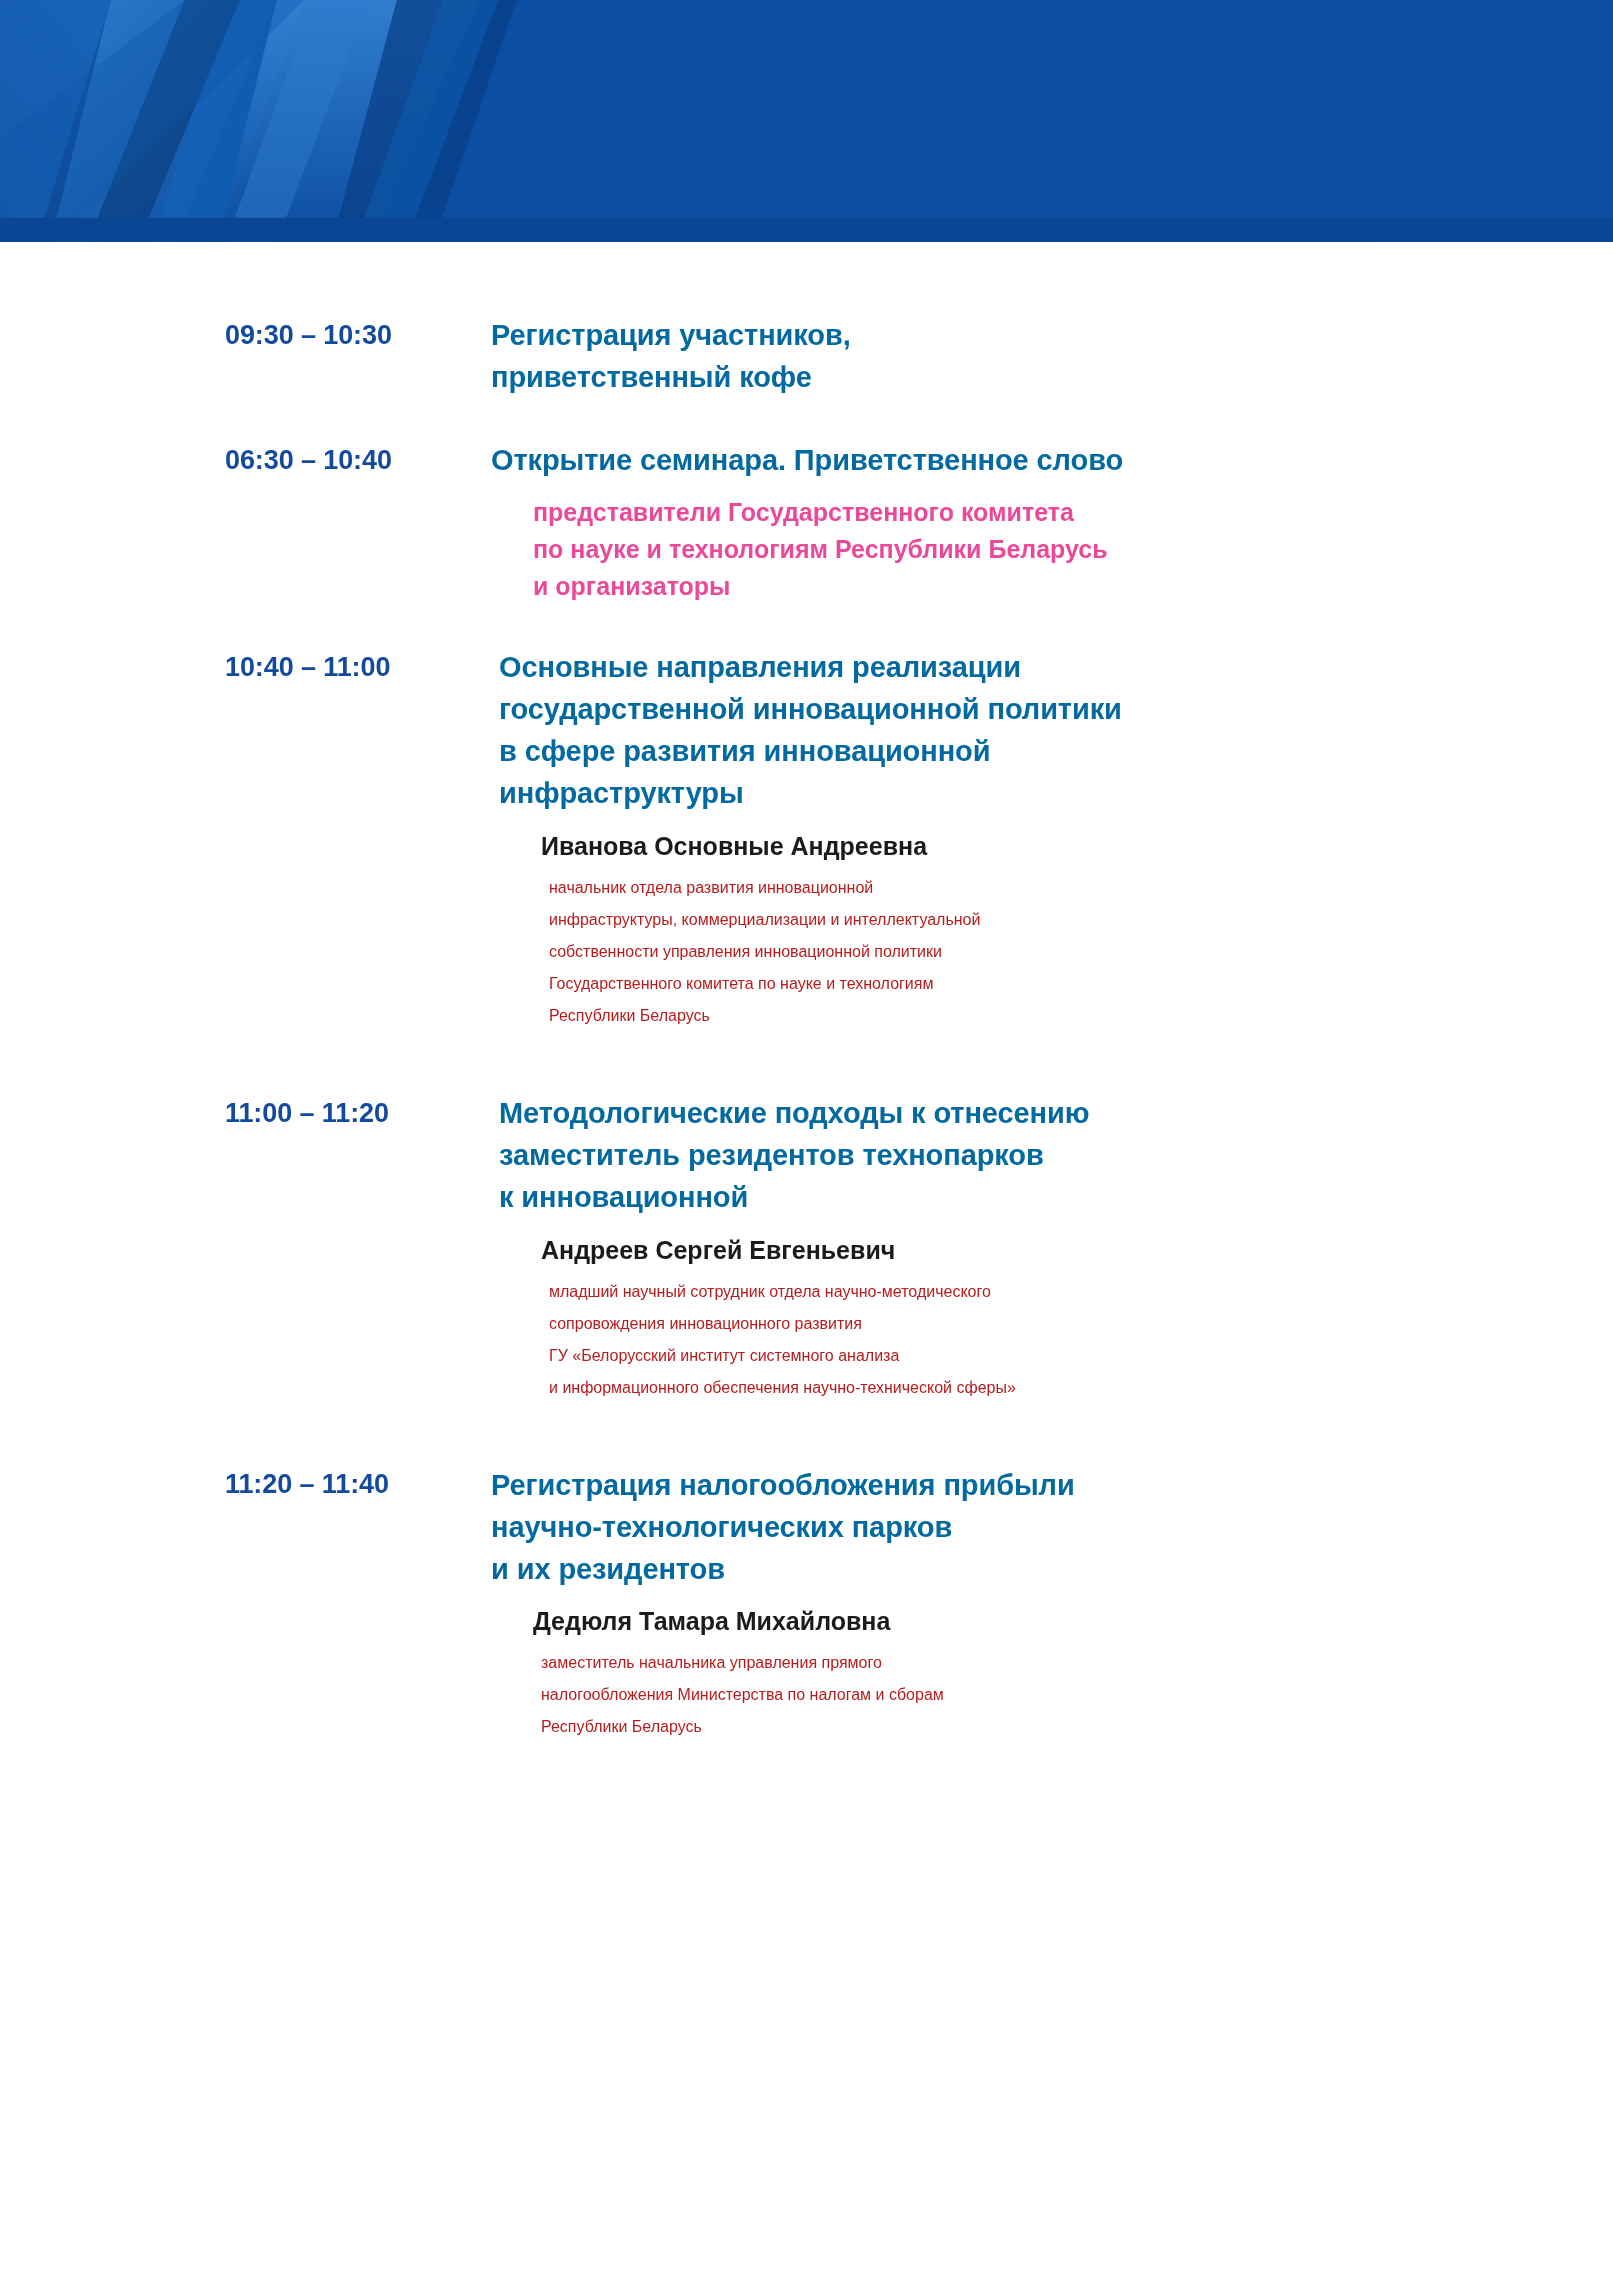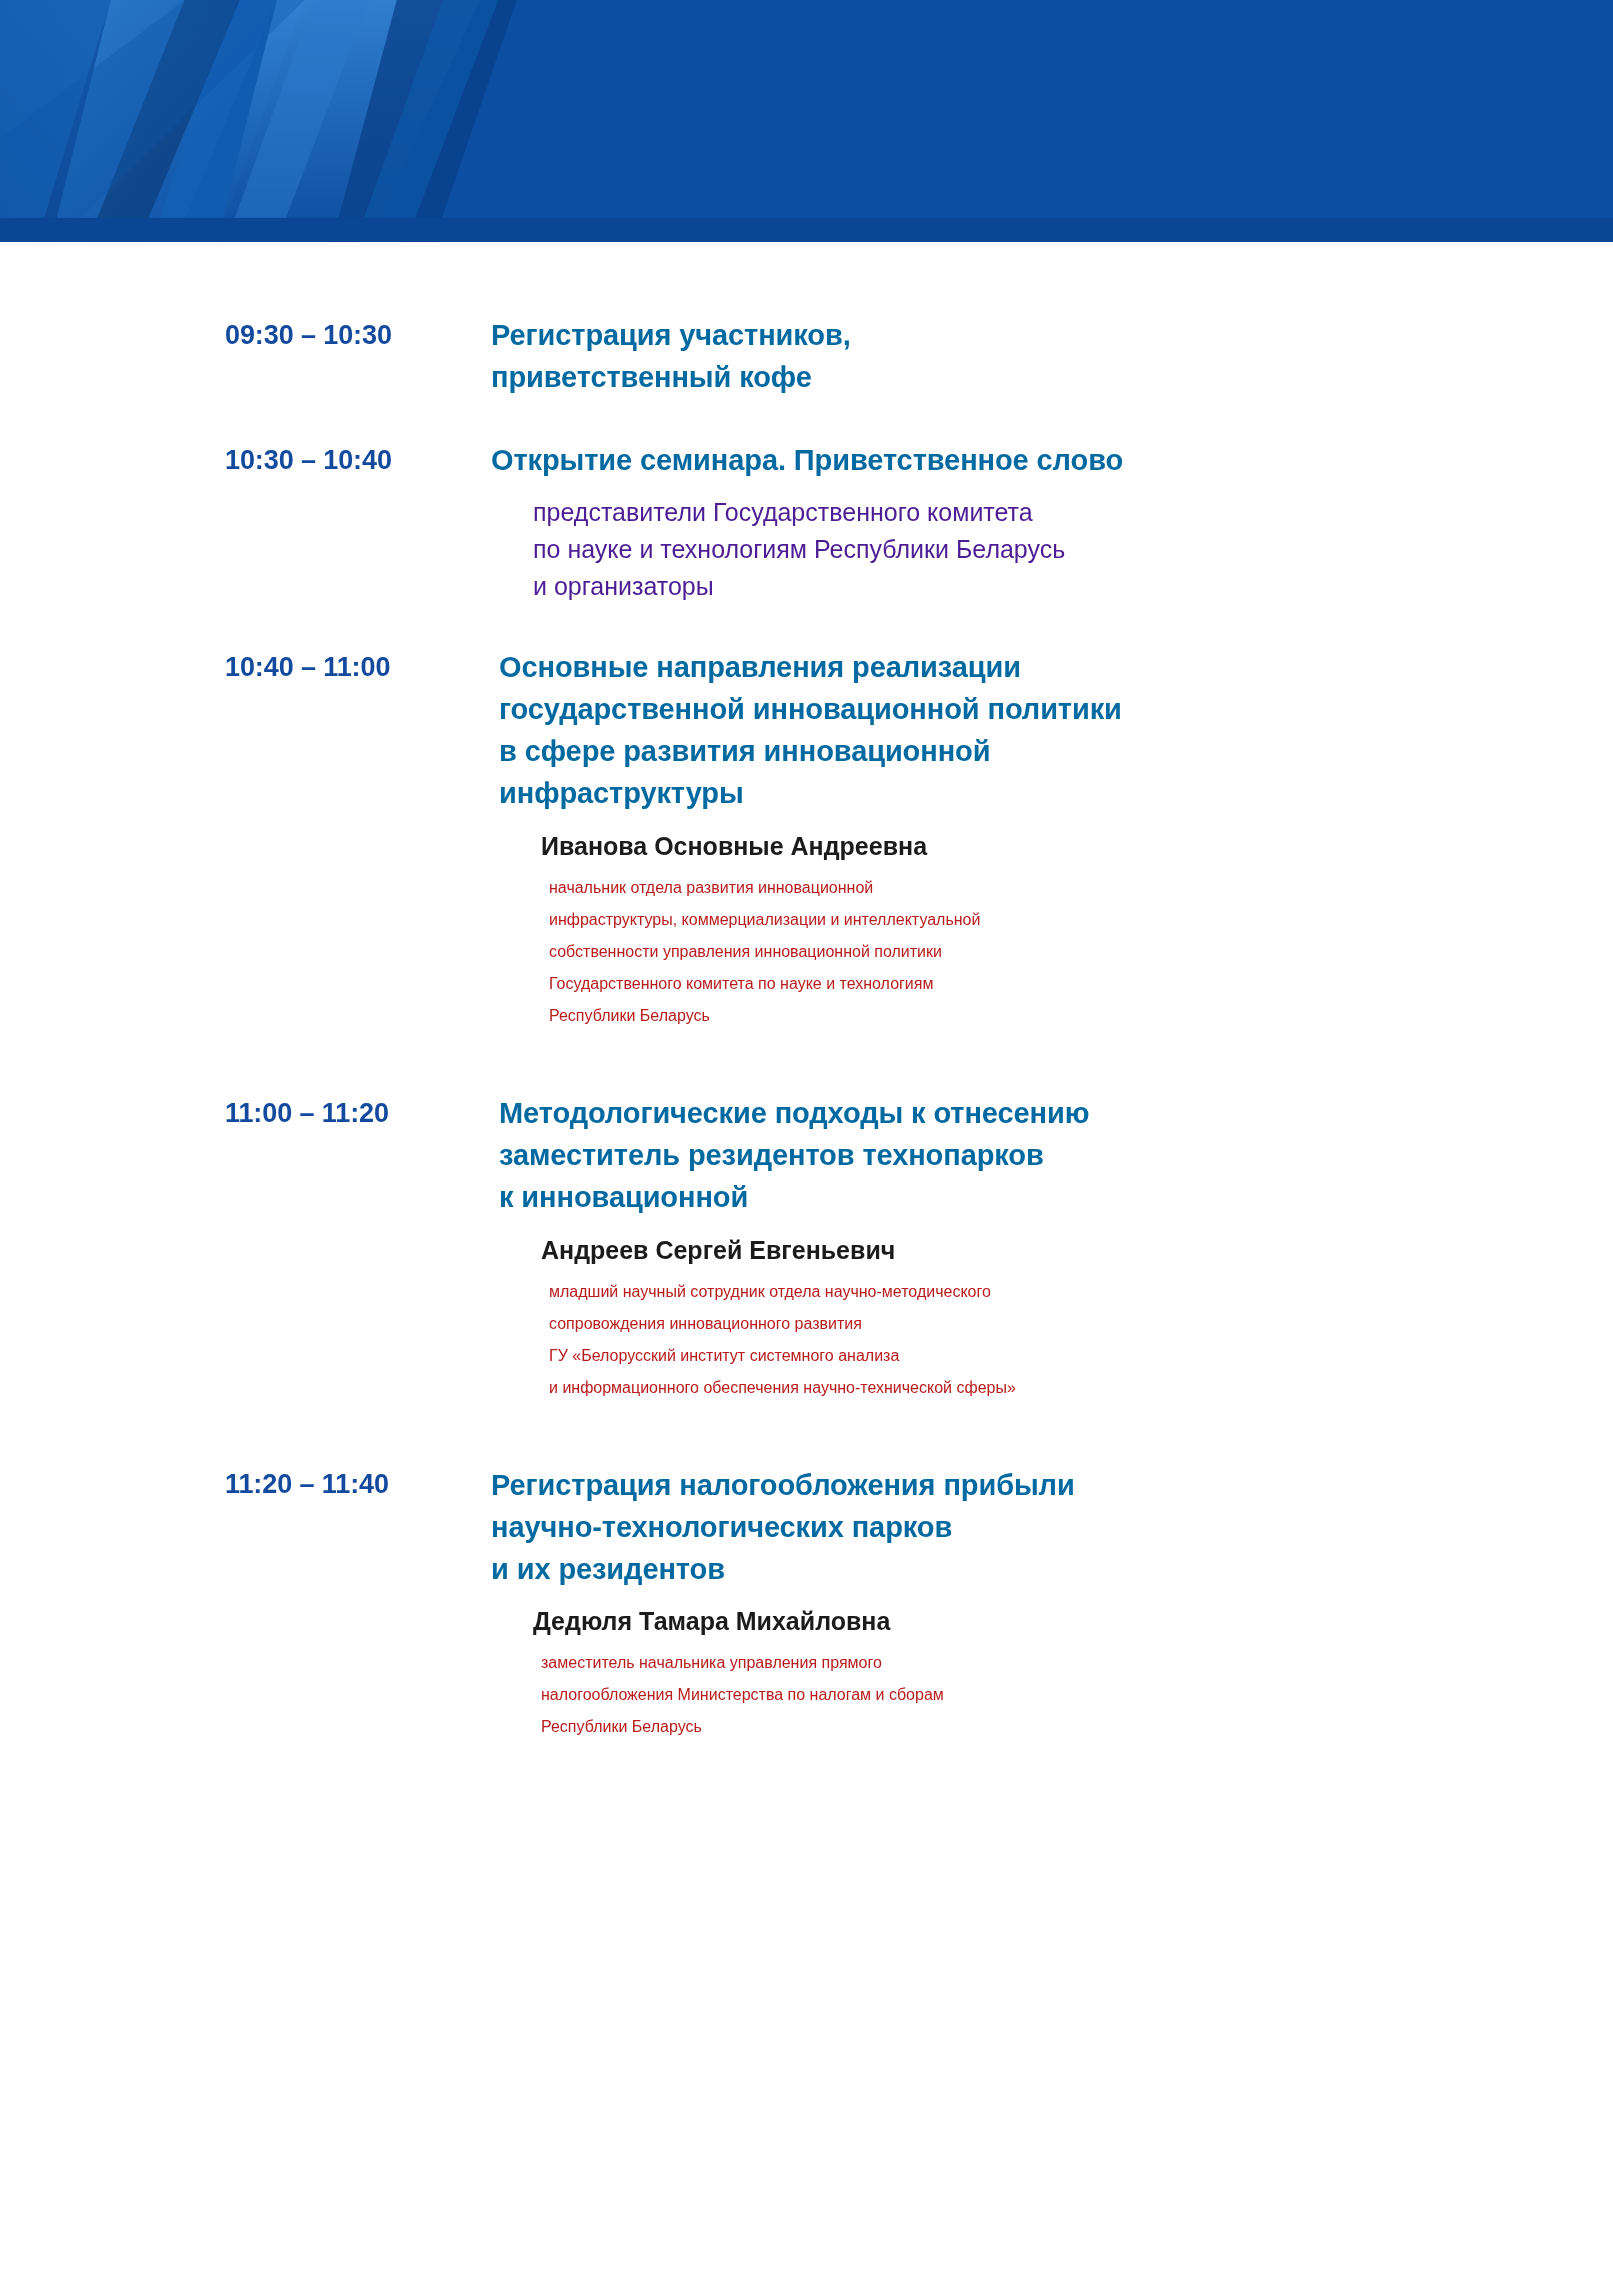--- a/index.html
+++ b/index.html
@@ -89,22 +89,22 @@
     color: #b91c1c;
     font-size: 16px;
     line-height: 32px;
     margin: 8px;
     white-space: pre-line;
   }
   
   .note {
     margin-top: 13px;
     padding-left: 42px;
-    color: #4c1d95;
-    font-weight: normal;
+    color: #ec4899;
+    font-weight: bold;
     font-size: 25px;
     line-height: 37px;
     white-space: pre-line;
   }
   .entry.gap-large {
     margin-bottom: 52px;
     gap: 8px;
   }
 </style>
 </head>
@@ -146,21 +146,21 @@
 
   <section class="entry">
     <div class="entry-time">09:30 – 10:30</div>
     <div class="entry-body">
       <h2 class="entry-title">Регистрация участников,
 приветственный кофе</h2>
     </div>
   </section>
 
   <section class="entry">
-    <div class="entry-time">10:30 – 10:40</div>
+    <div class="entry-time">06:30 – 10:40</div>
     <div class="entry-body">
       <h2 class="entry-title">Открытие семинара. Приветственное слово</h2>
       <div class="note">представители Государственного комитета
 по науке и технологиям Республики Беларусь
 и организаторы</div>
     </div>
   </section>
 
   <section class="entry gap-large">
     <div class="entry-time">10:40 – 11:00</div>

